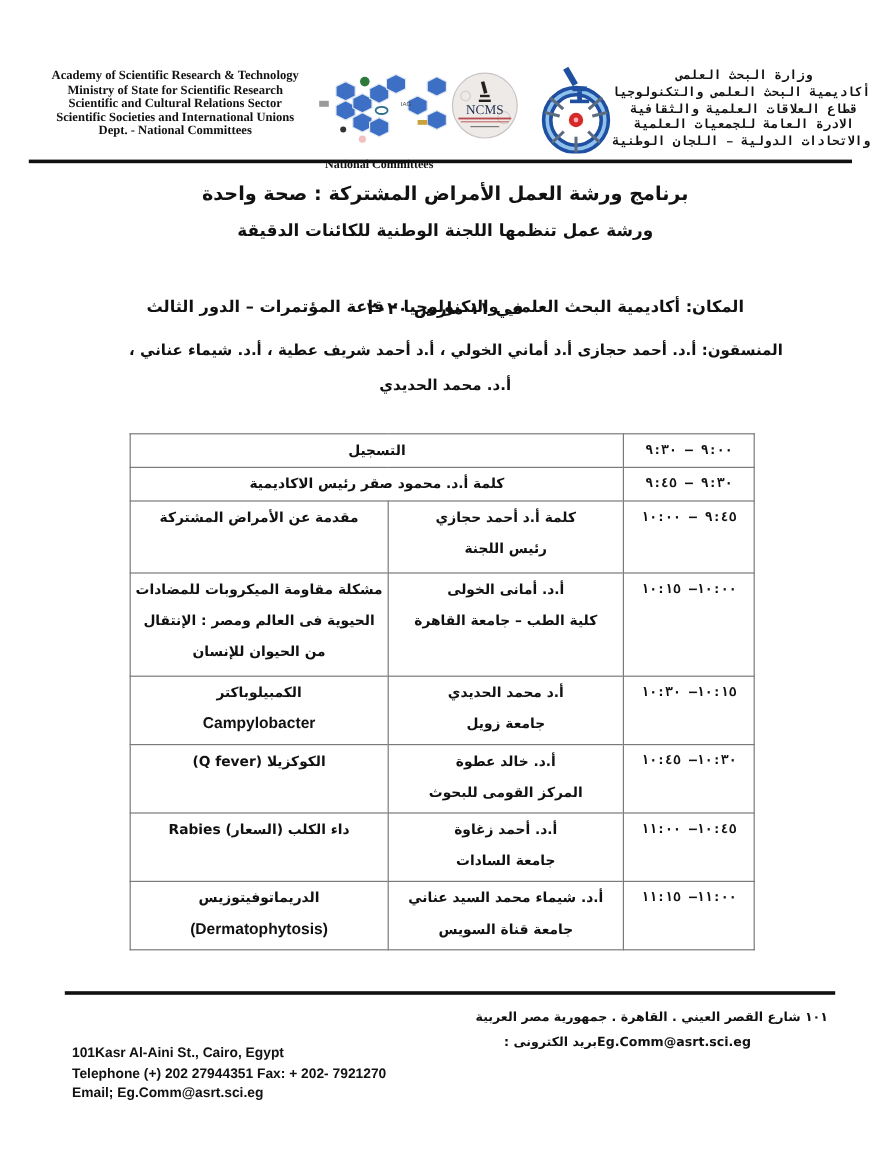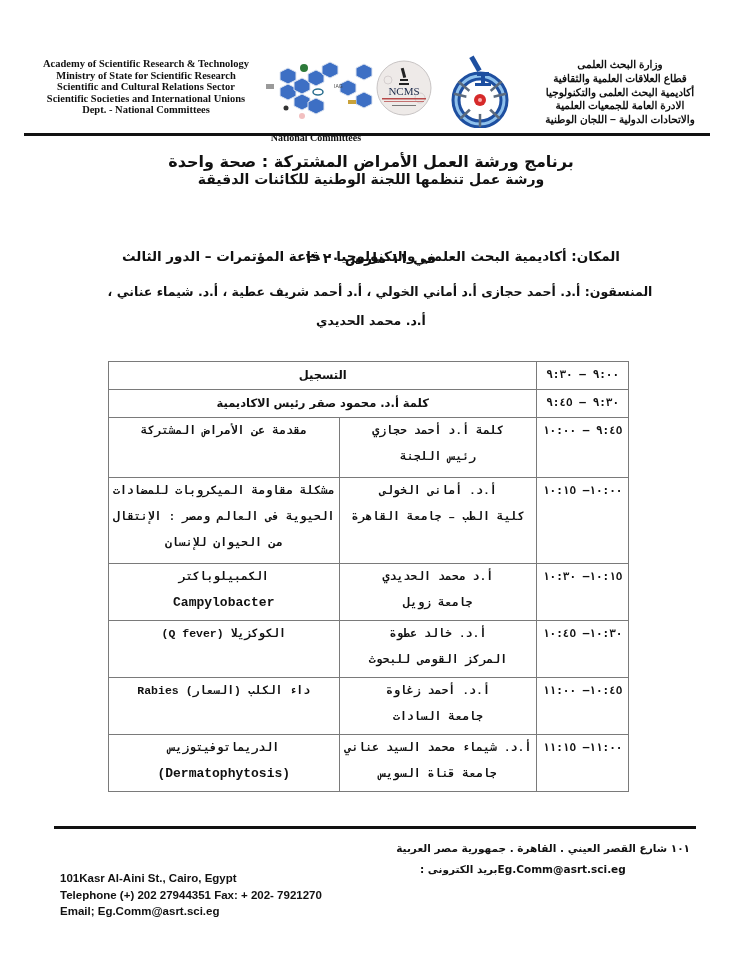--- a/index.html
+++ b/index.html
@@ -5,43 +5,43 @@
   html, body { margin: 0; padding: 0; background: #ffffff; }
   body { width: 742px; height: 960px; position: relative; overflow: hidden; color: #111; font-family: "Liberation Sans", sans-serif; }
 
   
   .hdr-en { position: absolute; left: 22px; top: 58px; width: 248px; text-align: center; font-family: "Liberation Serif", serif; font-weight: bold; font-size: 10.5px; line-height: 11.6px; color: #111; }
   .hdr-en div { white-space: nowrap; }
   .nc-logo { position: absolute; left: 262px; top: 58px; width: 112px; height: 62px; }
   .nc-label { position: absolute; left: 262px; top: 132px; width: 108px; text-align: center; font-family: "Liberation Serif", serif; font-weight: bold; font-size: 10px; }
   .ncms-logo { position: absolute; left: 376px; top: 60px; width: 56px; height: 56px; }
   .asrt-logo { position: absolute; left: 447px; top: 50px; width: 70px; height: 78px; }
-  .hdr-ar { position: absolute; left: 515px; top: 58px; width: 210px; text-align: center; direction: rtl; font-family: Liberation Sans, sans-serif; font-weight: bold; font-size: 10.5px; line-height: 13.8px; color: #111; }
+  .hdr-ar { position: absolute; left: 515px; top: 58px; width: 210px; text-align: center; direction: rtl; font-family: Liberation Mono, monospace; font-weight: bold; font-size: 10.5px; line-height: 13.8px; color: #111; }
   .hdr-ar div { white-space: nowrap; }
   .hr-top { position: absolute; left: 24px; top: 133px; width: 686px; height: 3px; background: #111; }
 
   
   .ttl { position: absolute; left: 0; width: 742px; text-align: center; direction: rtl; font-family: "DejaVu Sans", sans-serif; font-weight: bold; color: #111; white-space: nowrap; }
   .t1 { top: 152px; font-size: 16px; }
-  .t2 { top: 171px; font-size: 14px; }
+  .t2 { top: 185px; font-size: 14px; }
   .t3 { top: 214px; font-size: 14px; margin-top: 36px; }
   .t4 { top: 248px; font-size: 13.5px; }
   .t5 { top: 284px; font-size: 12.5px; left: 100px; width: 560px; }
   .t6 { top: 313px; font-size: 12.5px; }
 
   
   table.prog { position: absolute; left: 108px; top: 361px; width: 521px; border-collapse: collapse; direction: rtl; font-family: "DejaVu Sans", sans-serif; font-weight: bold; font-size: 11.5px; color: #111; }
   table.prog td { border: 1.5px solid #7a7a7a; text-align: center; vertical-align: top; padding: 0 4px; line-height: 26px; }
   td.time { width: 106px; font-family: "DejaVu Sans Mono", monospace; font-size: 11px; letter-spacing: 0.5px; direction: ltr; }
   td.spk { width: 190px; }
   td.topic { }
   tr.r1 td { height: 27px; line-height: 26px; }
   tr.r2 td { height: 27px; line-height: 26px; }
   .en-bold { font-family: "Liberation Sans", sans-serif; font-weight: bold; font-size: 13px; }
-  .cell-line { display: block; white-space: nowrap; font-family: Liberation Mono, monospace; }
+  .cell-line { display: block; white-space: nowrap; }
 
   
   .hr-bot { position: absolute; left: 54px; top: 826px; width: 642px; height: 3px; background: #111; }
   .ft-en { position: absolute; left: 60px; top: 870px; font-family: "Liberation Sans", sans-serif; font-weight: bold; font-size: 11.5px; line-height: 16.5px; color: #111; white-space: nowrap; }
   .ft-ar { position: absolute; left: 420px; top: 838px; width: 270px; direction: rtl; text-align: left; font-family: "DejaVu Sans", sans-serif; font-weight: bold; font-size: 10.5px; line-height: 21px; color: #111; white-space: nowrap; }
 </style>
 </head>
 <body>
 
 <div class="hdr-en">
@@ -108,22 +108,22 @@
   <g fill="#1e4fa0">
     <rect x="26" y="6" width="5" height="16" transform="rotate(-30 28 14)"></rect>
     <rect x="30" y="22" width="12" height="4"></rect>
     <rect x="34" y="26" width="4" height="8"></rect>
     <rect x="28" y="33" width="16" height="3"></rect>
   </g>
 </svg>
 
 <div class="hdr-ar">
   <div>وزارة البحث العلمى</div>
+  <div>أكاديمية البحث العلمى والتكنولوجيا</div>
   <div>قطاع العلاقات العلمية والثقافية</div>
-  <div>أكاديمية البحث العلمى والتكنولوجيا</div>
   <div>الادرة العامة للجمعيات العلمية</div>
   <div>والاتحادات الدولية – اللجان الوطنية</div>
 </div>
 
 <div class="hr-top"></div>
 
 <div class="ttl t1">برنامج ورشة العمل الأمراض المشتركة : صحة واحدة</div>
 <div class="ttl t2">ورشة عمل تنظمها اللجنة الوطنية للكائنات الدقيقة</div>
 <div class="ttl t3">في ١١ مارس ٢٠٢٠</div>
 <div class="ttl t4">المكان: أكاديمية البحث العلمي والتكنولوجيا  –  قاعة المؤتمرات – الدور الثالث</div>

